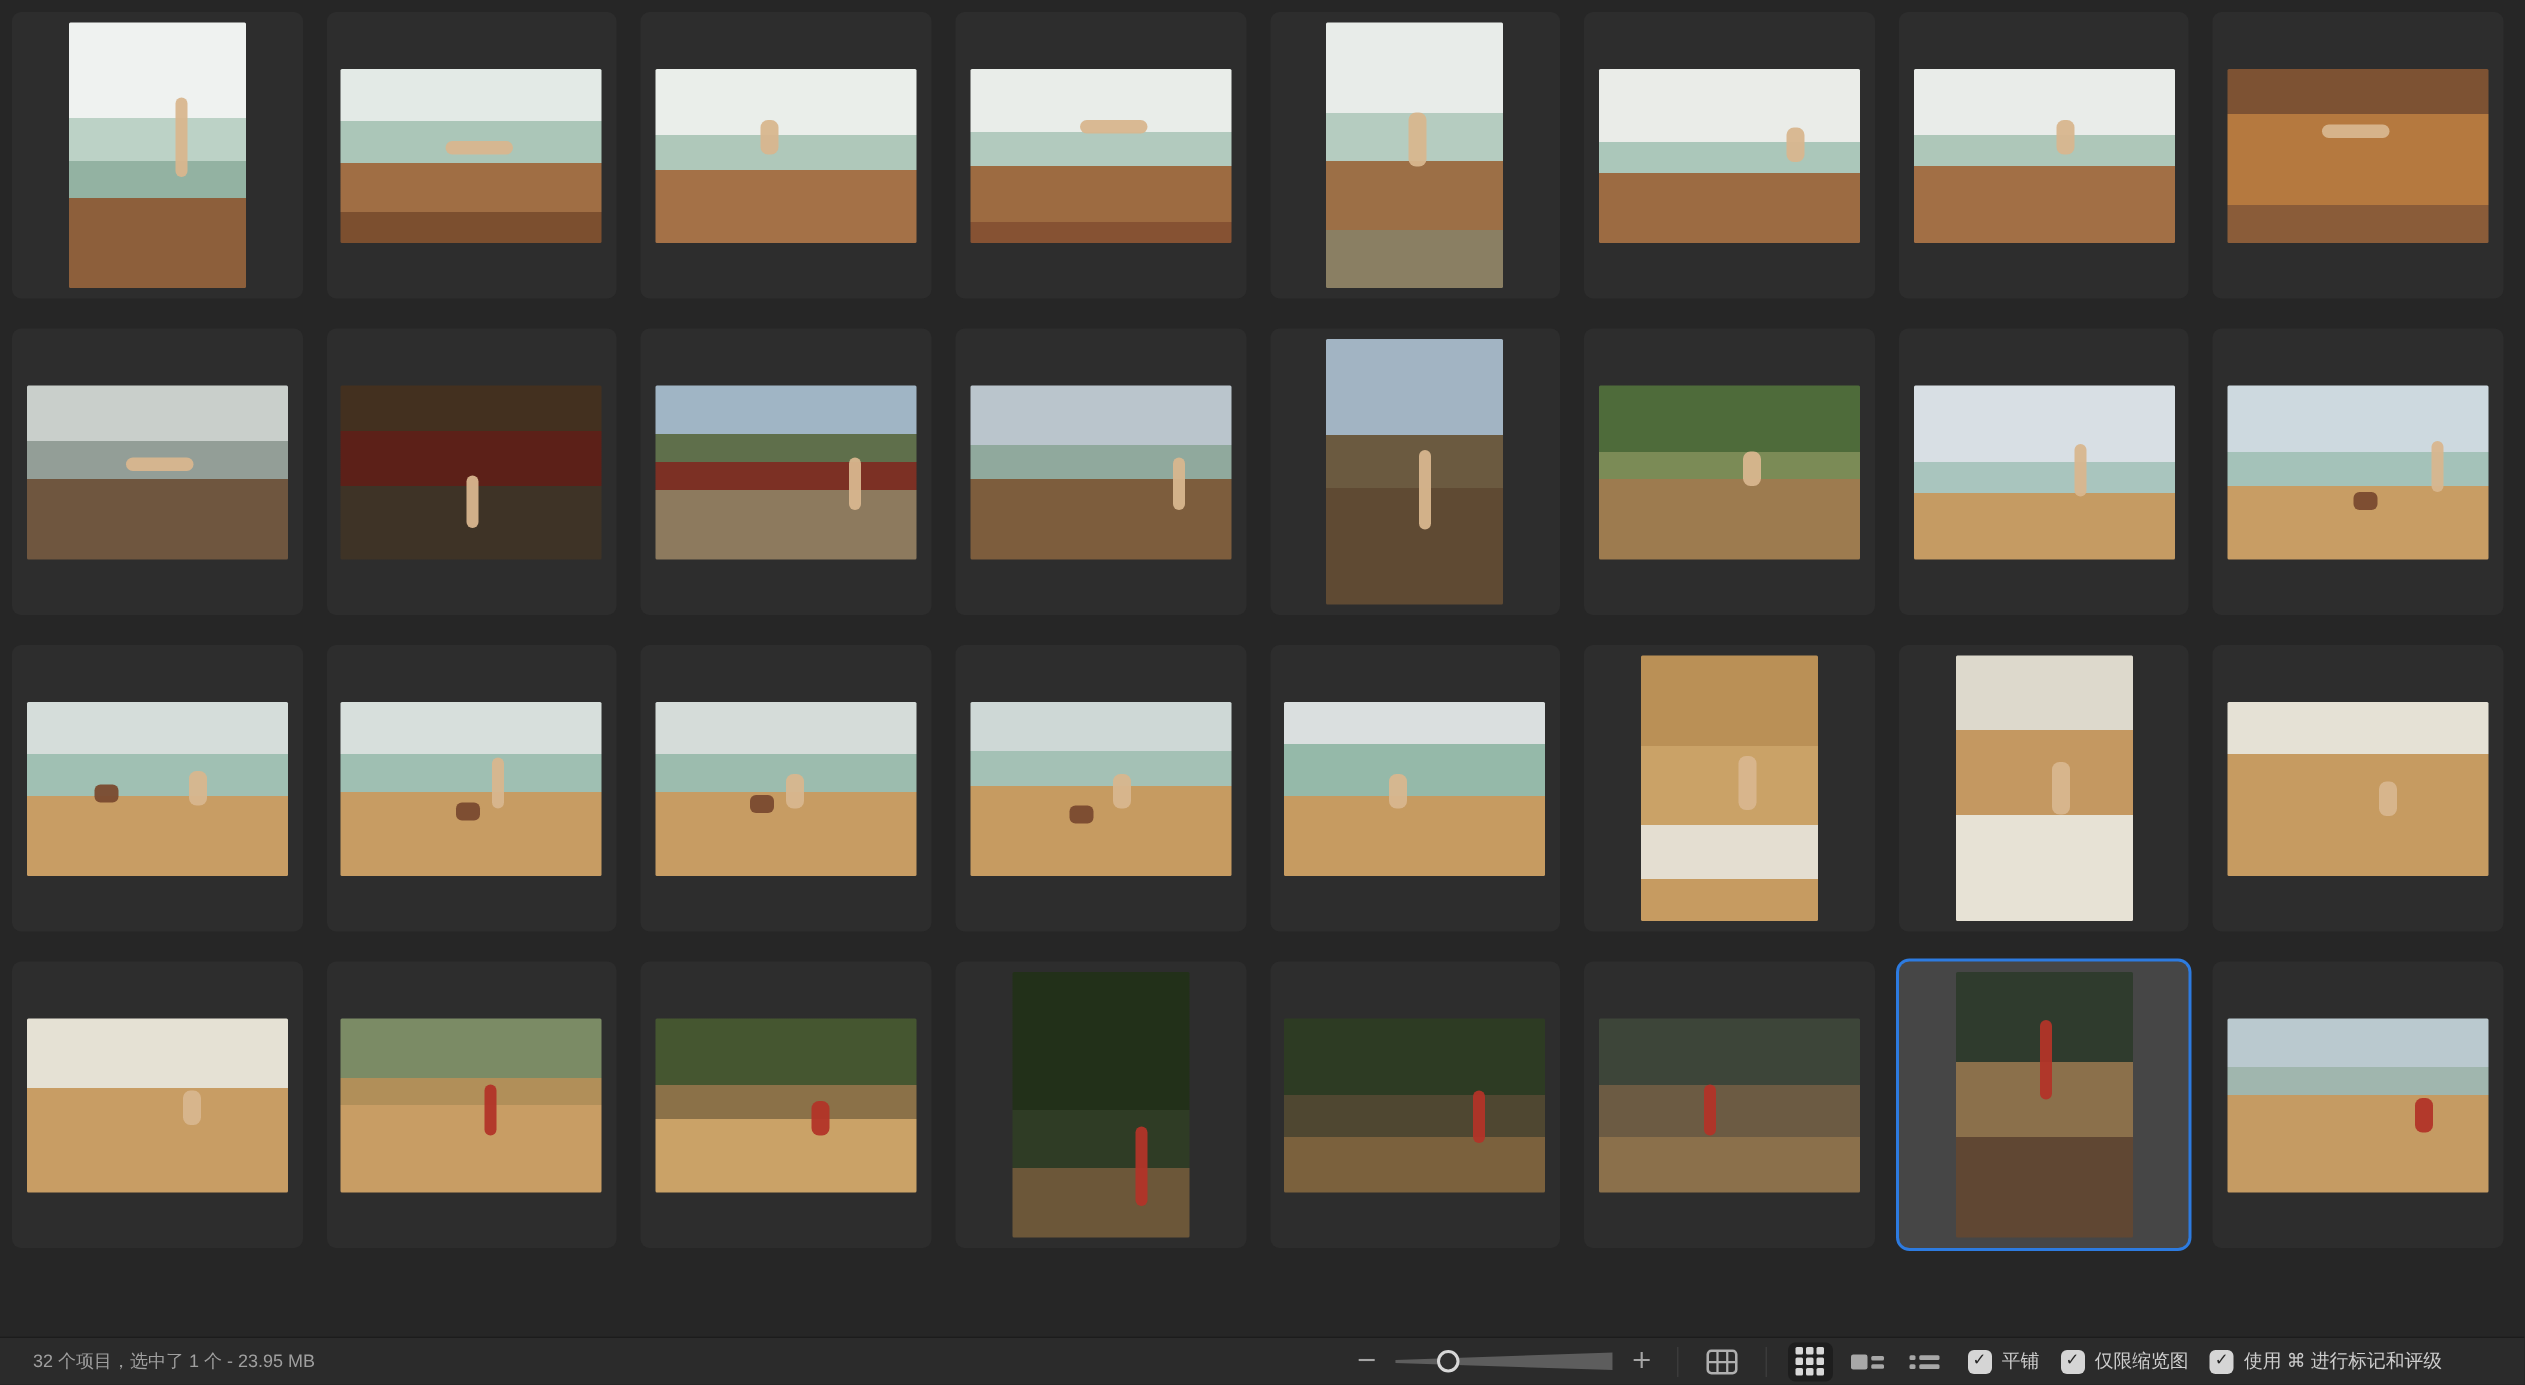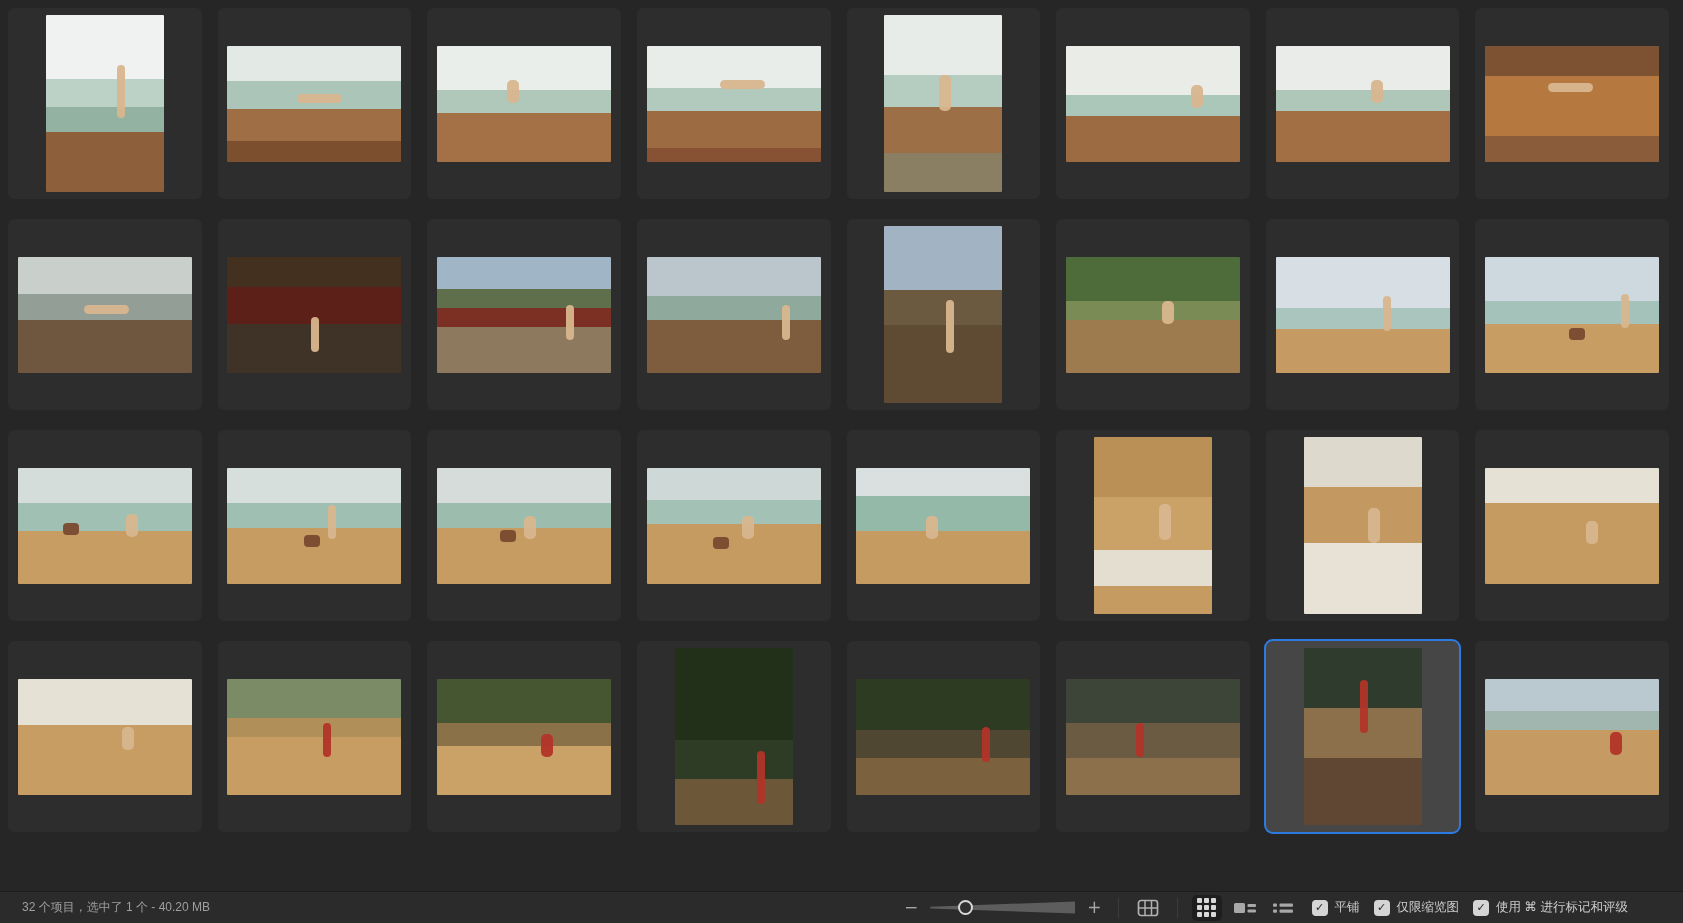--- a/index.html
+++ b/index.html
@@ -244,21 +244,21 @@
   </div>
       <div class="cell">
     <div class="thumb landscape" style="background: linear-gradient(rgb(186, 201, 207) 0%, rgb(186, 201, 207) 28%, rgb(160, 182, 174) 28%, rgb(160, 182, 174) 44%, rgb(197, 155, 99) 44%, rgb(197, 155, 99) 100%);">
           <div class="fig sitting" style="background: rgb(178, 52, 40); left: 72%; top: 46%;"></div>
         </div>
   </div>
     </div>
 </div>
 
 <div class="statusbar">
-  <div>32 个项目，选中了 1 个 - 40.20 MB</div>
+  <div>32 个项目，选中了 1 个 - 23.95 MB</div>
 
   <div class="sb-right">
 
     <div class="zoom-ctl">
       <button class="zoom-btn">−</button>
       <div class="slider">
         <div class="slider-track"></div>
         <div class="slider-knob" style="left: calc(24% - 7px);"></div>
       </div>
       <button class="zoom-btn">+</button>

